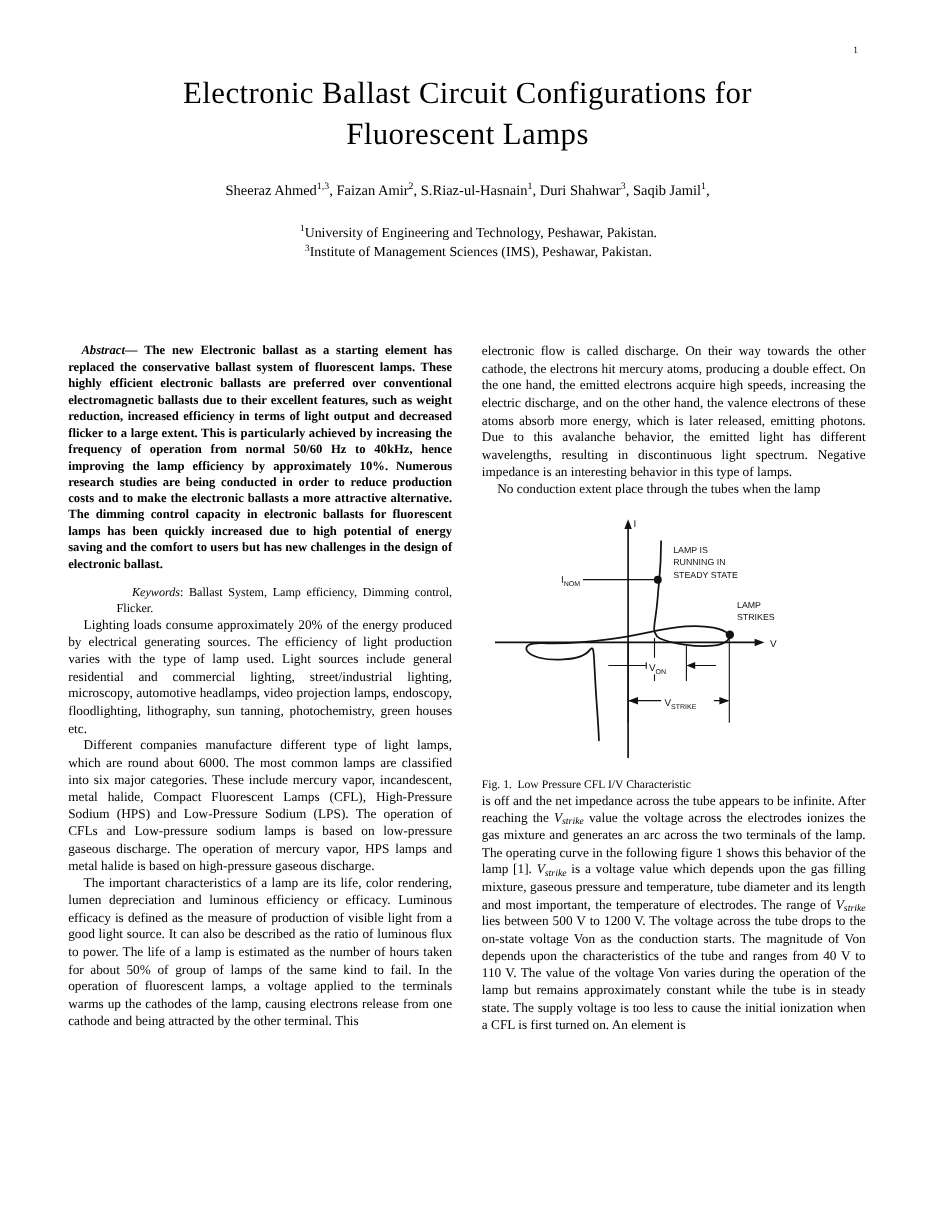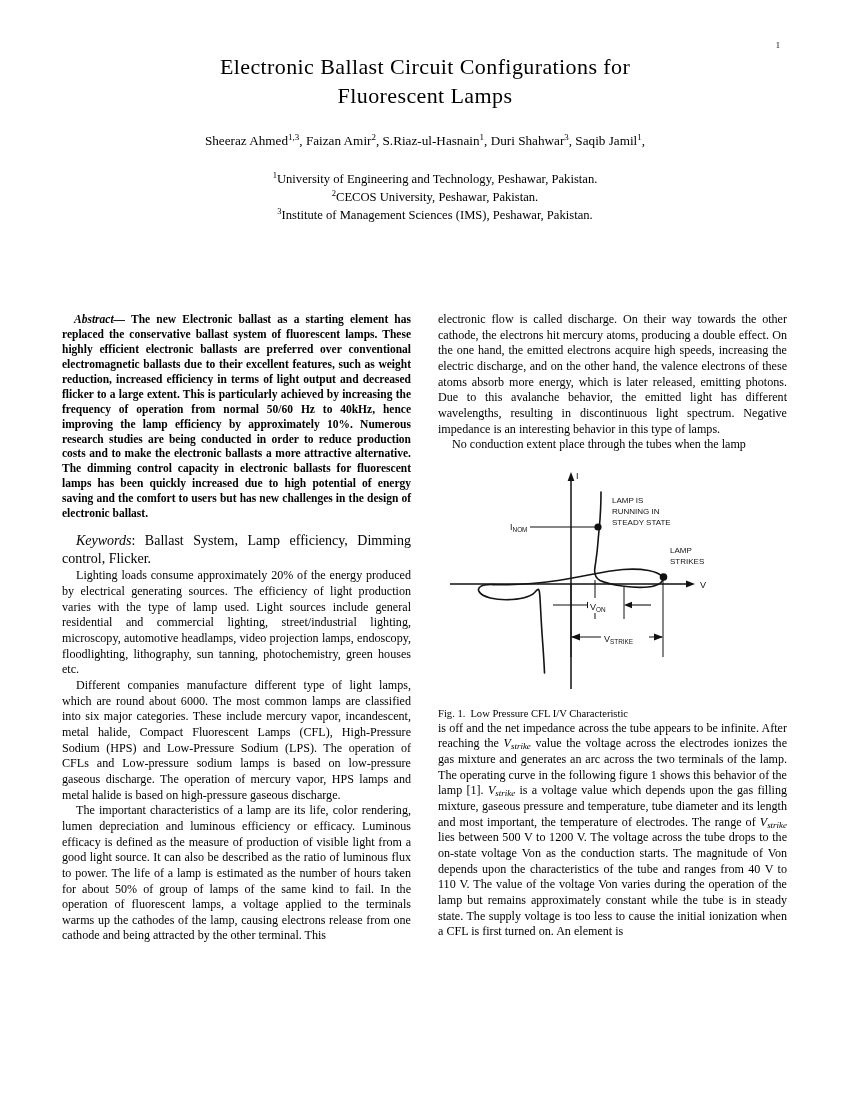--- a/index.html
+++ b/index.html
@@ -25,23 +25,23 @@
   .page-number {
     position: absolute;
     top: 40px;
     right: 70px;
     font-size: 8.5px;
     font-family: "Liberation Serif", serif;
     letter-spacing: 0;
   }
   .title {
     margin: 0;
-    padding: 52px 110px 0 110px;
-    text-align: center;
-    font-size: 22px;
+    padding: 68px 110px 0 110px;
+    text-align: center;
+    font-size: 28px;
     font-weight: normal;
     line-height: 1.32;
     letter-spacing: 0.4px;
   }
   .authors {
     margin: 0;
     padding: 22px 60px 0 60px;
     text-align: center;
     font-size: 13.2px;
     line-height: 1.3;
@@ -90,22 +90,23 @@
     text-align: justify;
     text-indent: 12px;
   }
   .abstract .lead {
     font-weight: bold;
     font-style: italic;
   }
   .keywords {
     margin-top: 11px;
     text-indent: 14px;
-    font-size: 14px;
+    font-size: 11px;
     text-align: justify;
+    margin-left: 44px;
   }
   .keywords .kw-lead {
     font-style: italic;
   }
   .section-head {
     text-align: center;
     font-size: 12.1px;
     margin: 27px 0 9px 0;
     font-variant: small-caps;
     letter-spacing: 0.3px;
@@ -148,21 +149,20 @@
 
   <h1 class="title">
     <span>Electronic Ballast Circuit Configurations for</span><br>
     <span>Fluorescent Lamps</span>
   </h1>
 
   <div class="authors" id="authors"><span>Sheeraz Ahmed</span><sup>1,3</sup>, <span>Faizan Amir</span><sup>2</sup>, <span>S.Riaz-ul-Hasnain</span><sup>1</sup>, <span>Duri Shahwar</span><sup>3</sup>, <span>Saqib Jamil</span><sup>1</sup>,</div>
 
   <div class="affiliations" id="affiliations">
       <div><sup>1</sup><span>University of Engineering and Technology, Peshawar, Pakistan.</span></div>
-      <div><sup>2</sup><span>CECOS University, Peshawar, Pakistan.</span></div>
       <div><sup>3</sup><span>Institute of Management Sciences (IMS), Peshawar, Pakistan.</span></div>
     </div>
 
   <div class="columns">
 
     <div class="col">
 
       <p class="abstract">
         <span class="lead">Abstract—</span>
         <span>The new Electronic ballast as a starting element has replaced the conservative ballast system of fluorescent lamps. These highly efficient electronic ballasts are preferred over conventional electromagnetic ballasts due to their excellent features, such as weight reduction, increased efficiency in terms of light output and decreased flicker to a large extent. This is particularly achieved by increasing the frequency of operation from normal 50/60 Hz to 40kHz, hence improving the lamp efficiency by approximately 10%. Numerous research studies are being conducted in order to reduce production costs and to make the electronic ballasts a more attractive alternative. The dimming control capacity in electronic ballasts for fluorescent lamps has been quickly increased due to high potential of energy saving and the comfort to users but has new challenges in the design of electronic ballast.</span>

